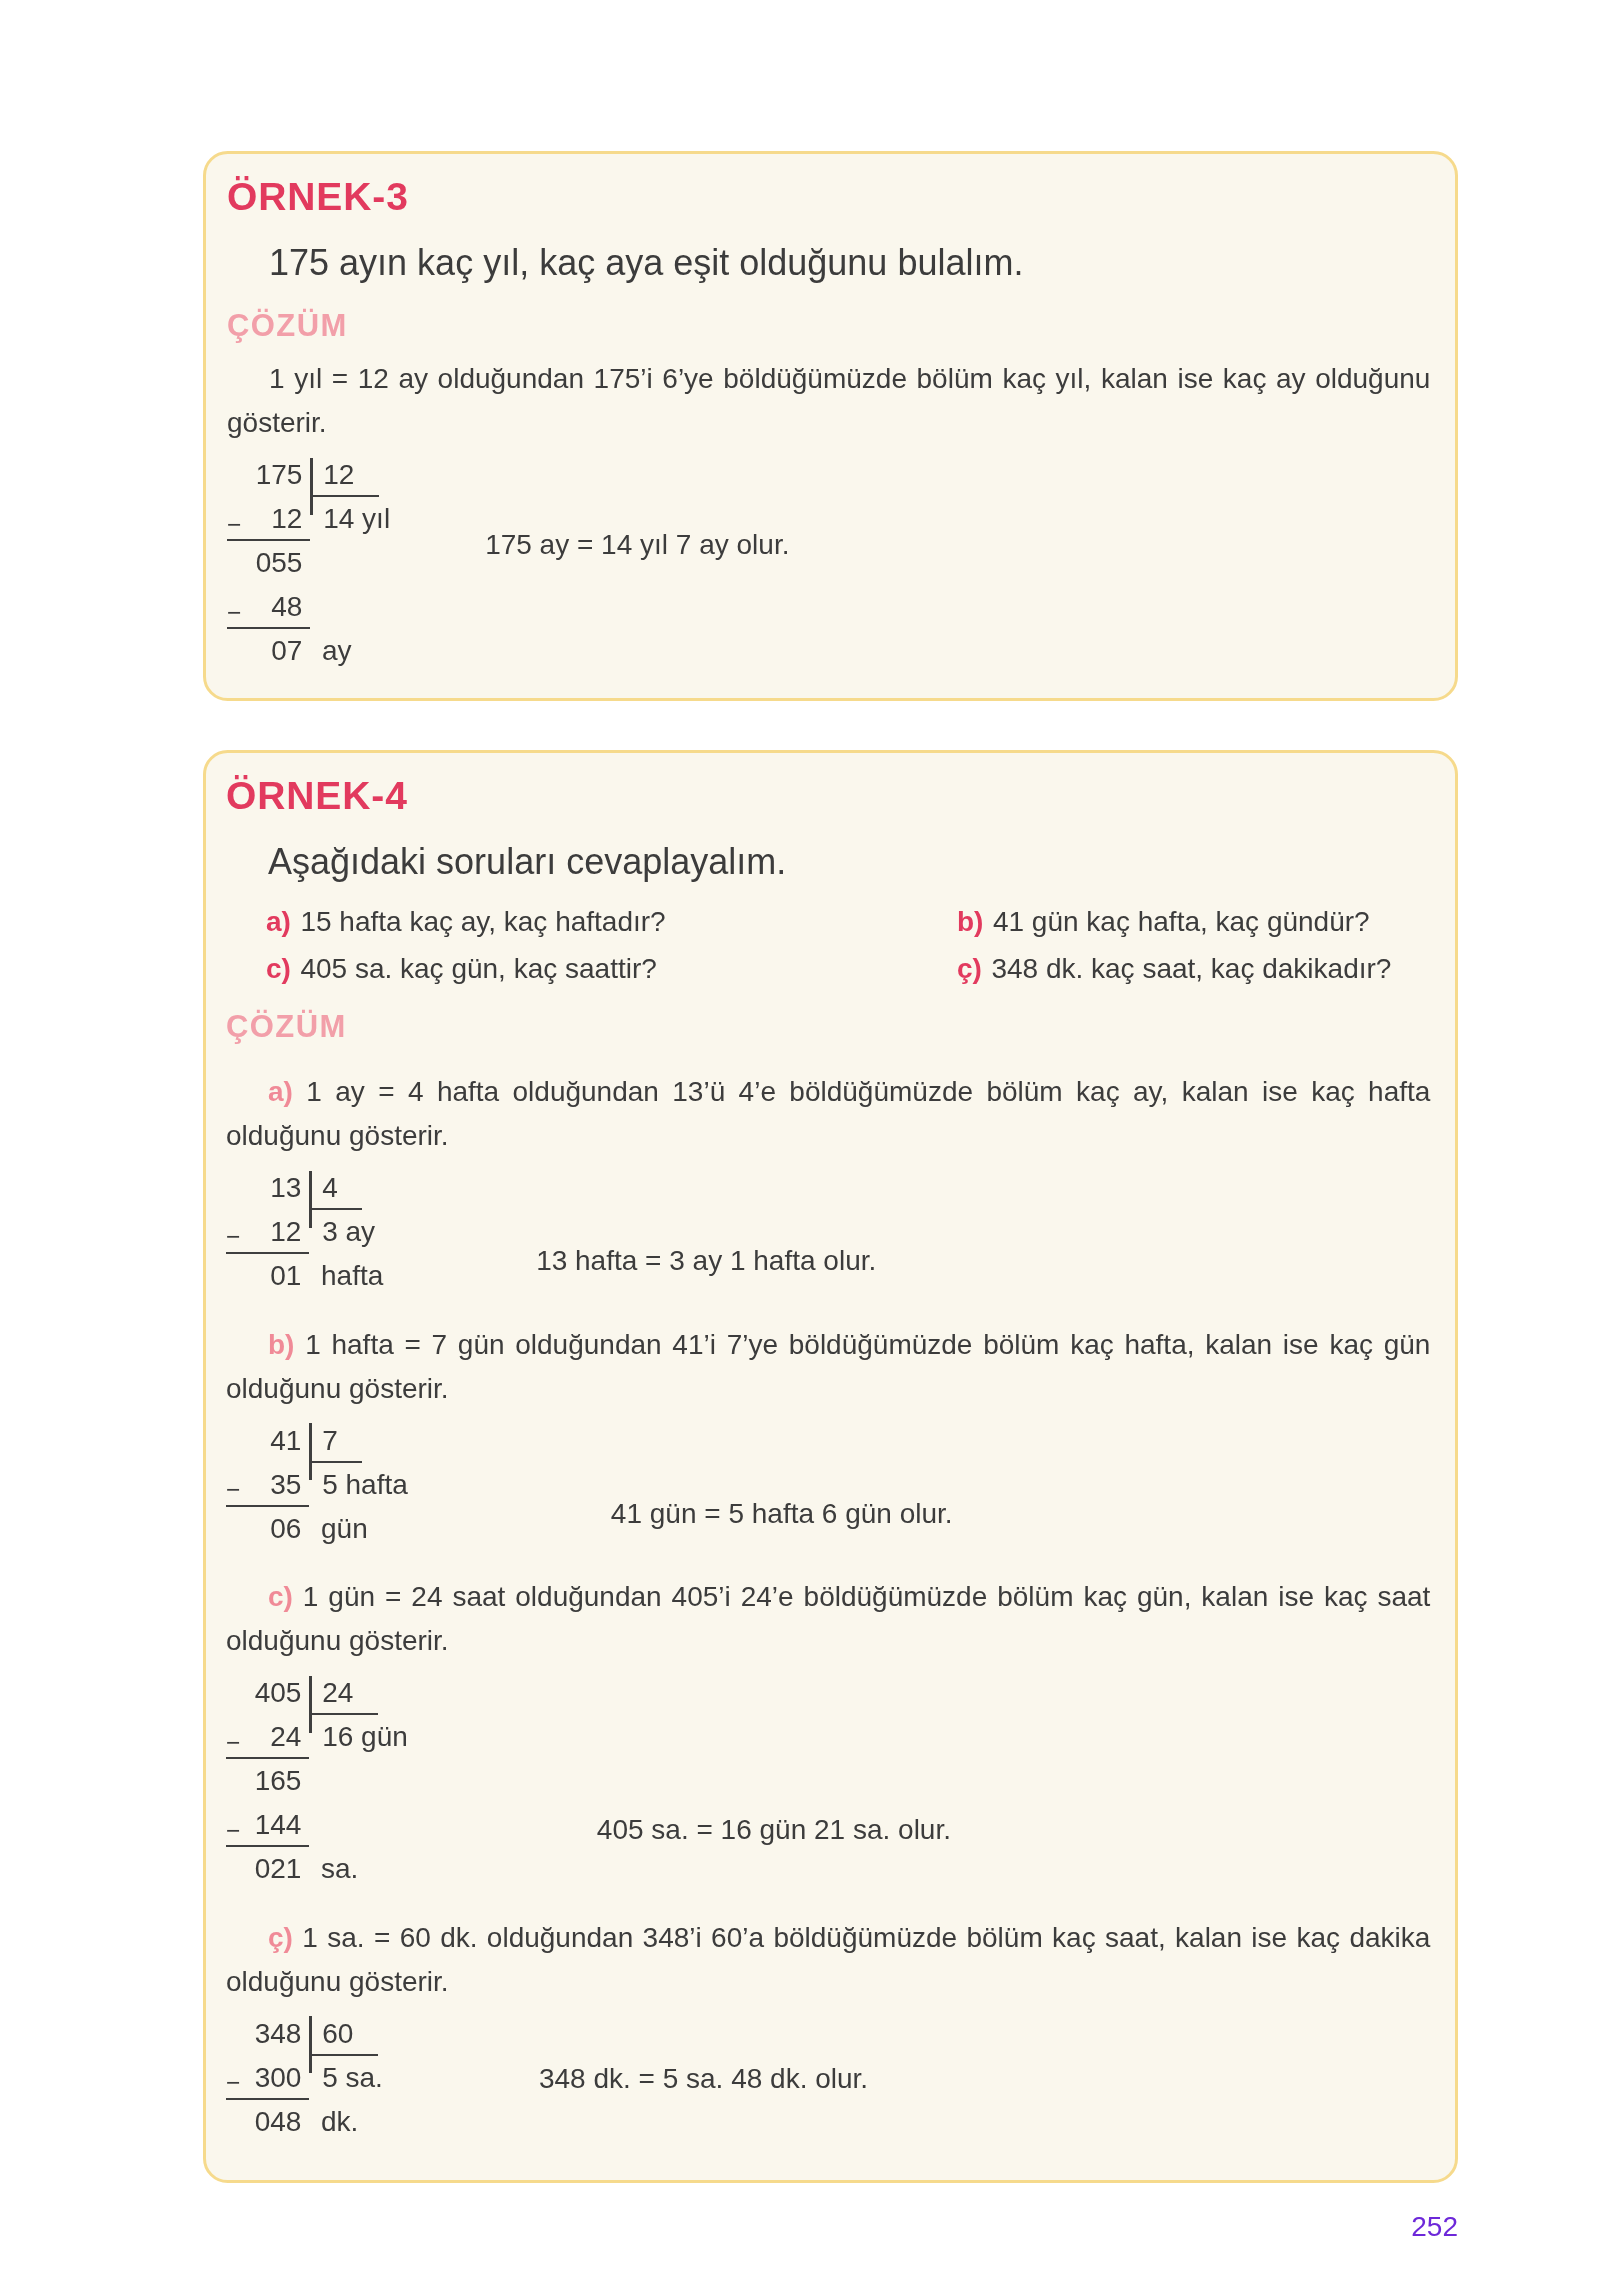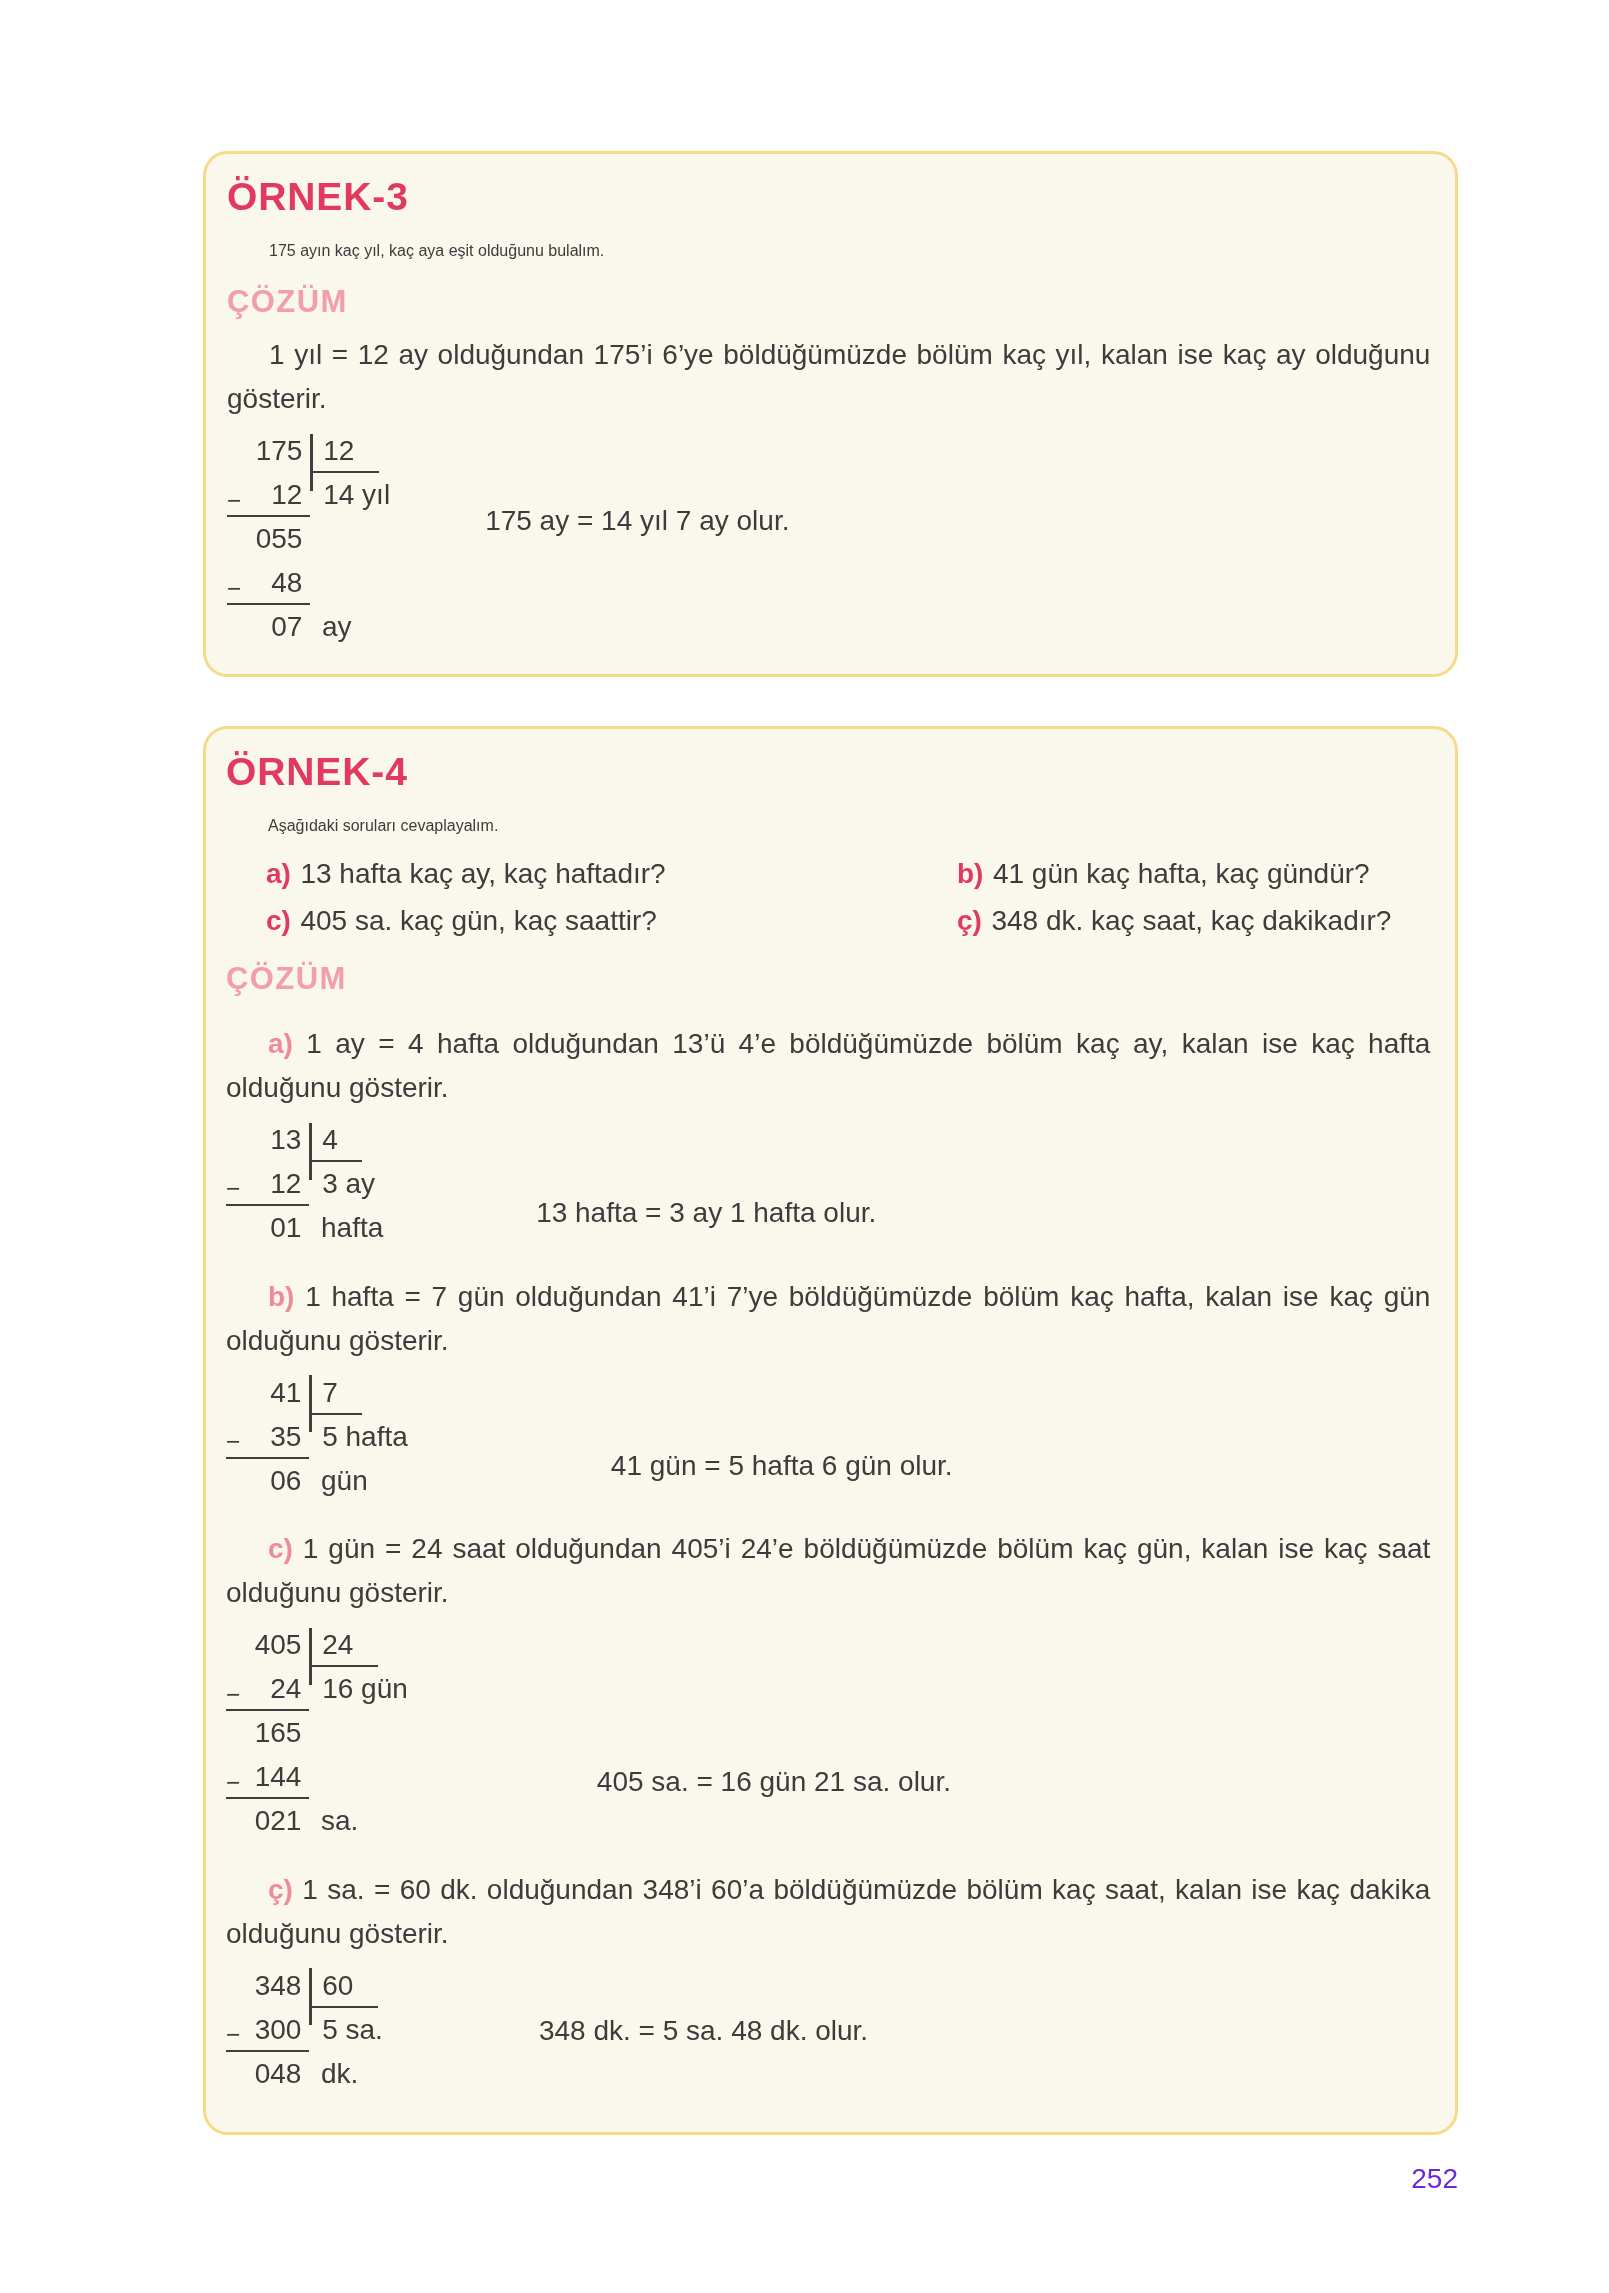--- a/index.html
+++ b/index.html
@@ -19,21 +19,21 @@
     background:var(--box-bg);
     border:3.8px solid var(--box-border);
     border-radius:24.6px;
     padding:15px 24.6px 24.6px 21px;
   }
   .example-box + .example-box{margin-top:49px;padding-left:20px;}
   .ex-title{
     font-size:39px;font-weight:bold;color:var(--title);
     letter-spacing:0.9px;margin-top:5.7px;
   }
-  .statement{font-size:16px;margin-top:23px;text-indent:42px;}
+  .statement{font-size:36px;margin-top:23px;text-indent:42px;}
   .cozum{
     font-size:31px;font-weight:bold;color:var(--cozum);
     letter-spacing:1.4px;margin-top:24.6px;
   }
   .para{
     font-size:28px;line-height:44px;margin-top:13.2px;
     text-align:justify;text-indent:42px;
   }
   .plabel{font-weight:bold;color:var(--part-label);}
   .qlabel{font-weight:bold;color:var(--question-label);}
@@ -104,21 +104,21 @@
           </div>
         </div>
       <p class="result res-ornek3">175 ay = 14 yıl 7 ay olur.</p>
     </div>
   </section>
 
   <section class="example-box">
     <h2 class="ex-title">ÖRNEK-4</h2>
     <p class="statement">Aşağıdaki soruları cevaplayalım.</p>
     <div class="questions" id="questions">
-        <div class="q-item"><span class="qlabel">a)</span><span>13 hafta kaç ay, kaç haftadır?</span></div>
+        <div class="q-item"><span class="qlabel">a)</span><span>15 hafta kaç ay, kaç haftadır?</span></div>
         <div class="q-item"><span class="qlabel">b)</span><span>41 gün kaç hafta, kaç gündür?</span></div>
         <div class="q-item"><span class="qlabel">c)</span><span>405 sa. kaç gün, kaç saattir?</span></div>
         <div class="q-item"><span class="qlabel">ç)</span><span>348 dk. kaç saat, kaç dakikadır?</span></div>
       </div>
     <h3 class="cozum">ÇÖZÜM</h3>
     <div id="parts">
         <div class="part">
           <p class="para"><span class="plabel">a)</span> 1 ay = 4 hafta olduğundan 13’ü 4’e böldüğümüzde bölüm kaç ay, kalan ise kaç hafta olduğunu gösterir.</p>
           <div class="division-row">
             <div class="division">

